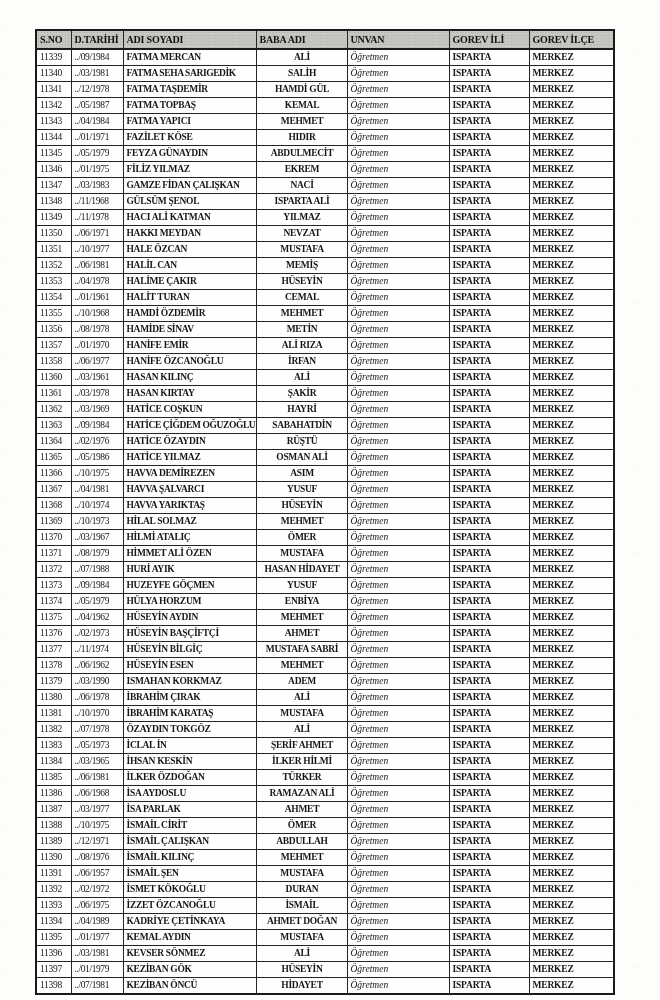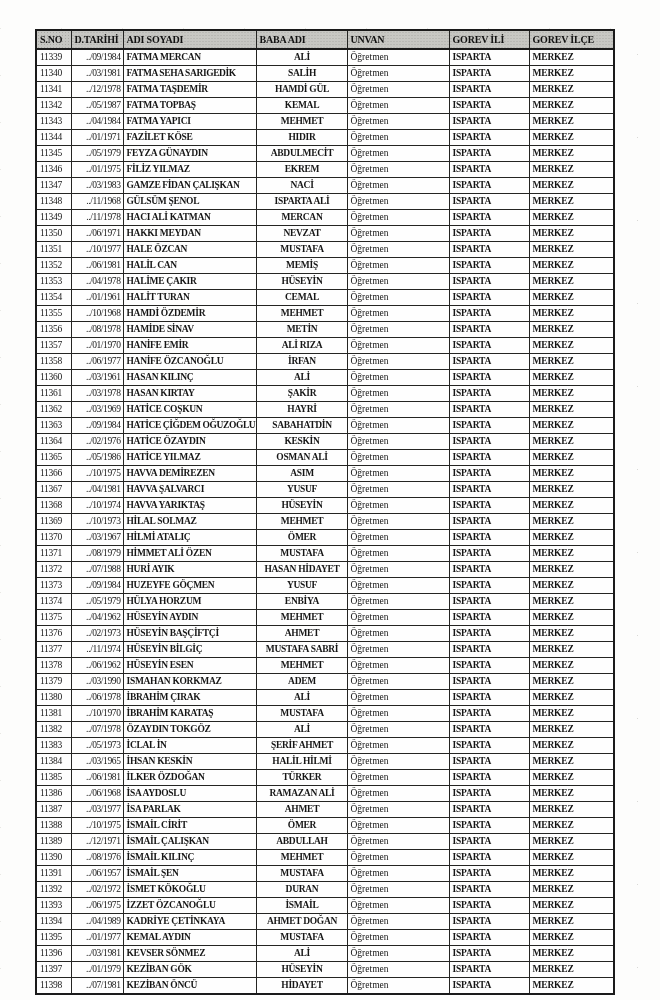--- a/index.html
+++ b/index.html
@@ -60,24 +60,24 @@
       radial-gradient(#e3e3df 0.5px, transparent 0.7px);
     background-size: 3px 3px, 4px 4px;
     border-bottom: 2px solid #1a1a1a;
   }
   table.doc-table td {
     height: 15px;
     font-size: 9.5px;
     background: #fefefe;
   }
   td.c0 { font-size: 9.5px; letter-spacing: -0.3px; }
-  td.c1 { letter-spacing: -0.4px; text-align: right; }
+  td.c1 { letter-spacing: -0.4px; }
   td.c2 { font-weight: 600; letter-spacing: -0.3px; margin-top: 16px; }
   td.c3 { font-weight: 600; letter-spacing: -0.3px; text-align: center; }
-  td.c4 { font-weight: normal; }
+  td.c4 { font-weight: normal; font-style: italic; }
   td.c5, td.c6 { font-weight: 600; letter-spacing: -0.2px; }
   
   td.long-text { font-size: 8px; letter-spacing: -0.4px; }
 </style>
 </head>
 <body>
 
 <div class="scan-noise"></div>
 
 <div class="doc-table-wrap">
@@ -190,21 +190,21 @@
           <td class="c2">GÜLSÜM ŞENOL</td>
           <td class="c3">ISPARTA ALİ</td>
           <td class="c4">Öğretmen</td>
           <td class="c5">ISPARTA</td>
           <td class="c6">MERKEZ</td>
         </tr>
         <tr>
           <td class="c0">11349</td>
           <td class="c1">../11/1978</td>
           <td class="c2">HACI ALİ KATMAN</td>
-          <td class="c3">MERCAN</td>
+          <td class="c3">YILMAZ</td>
           <td class="c4">Öğretmen</td>
           <td class="c5">ISPARTA</td>
           <td class="c6">MERKEZ</td>
         </tr>
         <tr>
           <td class="c0">11350</td>
           <td class="c1">../06/1971</td>
           <td class="c2">HAKKI MEYDAN</td>
           <td class="c3">NEVZAT</td>
           <td class="c4">Öğretmen</td>
@@ -316,21 +316,21 @@
           <td class="c2 long-text">HATİCE ÇİĞDEM OĞUZOĞLU</td>
           <td class="c3">SABAHATDİN</td>
           <td class="c4">Öğretmen</td>
           <td class="c5">ISPARTA</td>
           <td class="c6">MERKEZ</td>
         </tr>
         <tr>
           <td class="c0">11364</td>
           <td class="c1">../02/1976</td>
           <td class="c2">HATİCE ÖZAYDIN</td>
-          <td class="c3">KESKİN</td>
+          <td class="c3">RÜŞTÜ</td>
           <td class="c4">Öğretmen</td>
           <td class="c5">ISPARTA</td>
           <td class="c6">MERKEZ</td>
         </tr>
         <tr>
           <td class="c0">11365</td>
           <td class="c1">../05/1986</td>
           <td class="c2">HATİCE YILMAZ</td>
           <td class="c3">OSMAN ALİ</td>
           <td class="c4">Öğretmen</td>
@@ -496,21 +496,21 @@
           <td class="c2">İCLAL İN</td>
           <td class="c3">ŞERİF AHMET</td>
           <td class="c4">Öğretmen</td>
           <td class="c5">ISPARTA</td>
           <td class="c6">MERKEZ</td>
         </tr>
         <tr>
           <td class="c0">11384</td>
           <td class="c1">../03/1965</td>
           <td class="c2">İHSAN KESKİN</td>
-          <td class="c3">HALİL HİLMİ</td>
+          <td class="c3">İLKER HİLMİ</td>
           <td class="c4">Öğretmen</td>
           <td class="c5">ISPARTA</td>
           <td class="c6">MERKEZ</td>
         </tr>
         <tr>
           <td class="c0">11385</td>
           <td class="c1">../06/1981</td>
           <td class="c2">İLKER ÖZDOĞAN</td>
           <td class="c3">TÜRKER</td>
           <td class="c4">Öğretmen</td>

